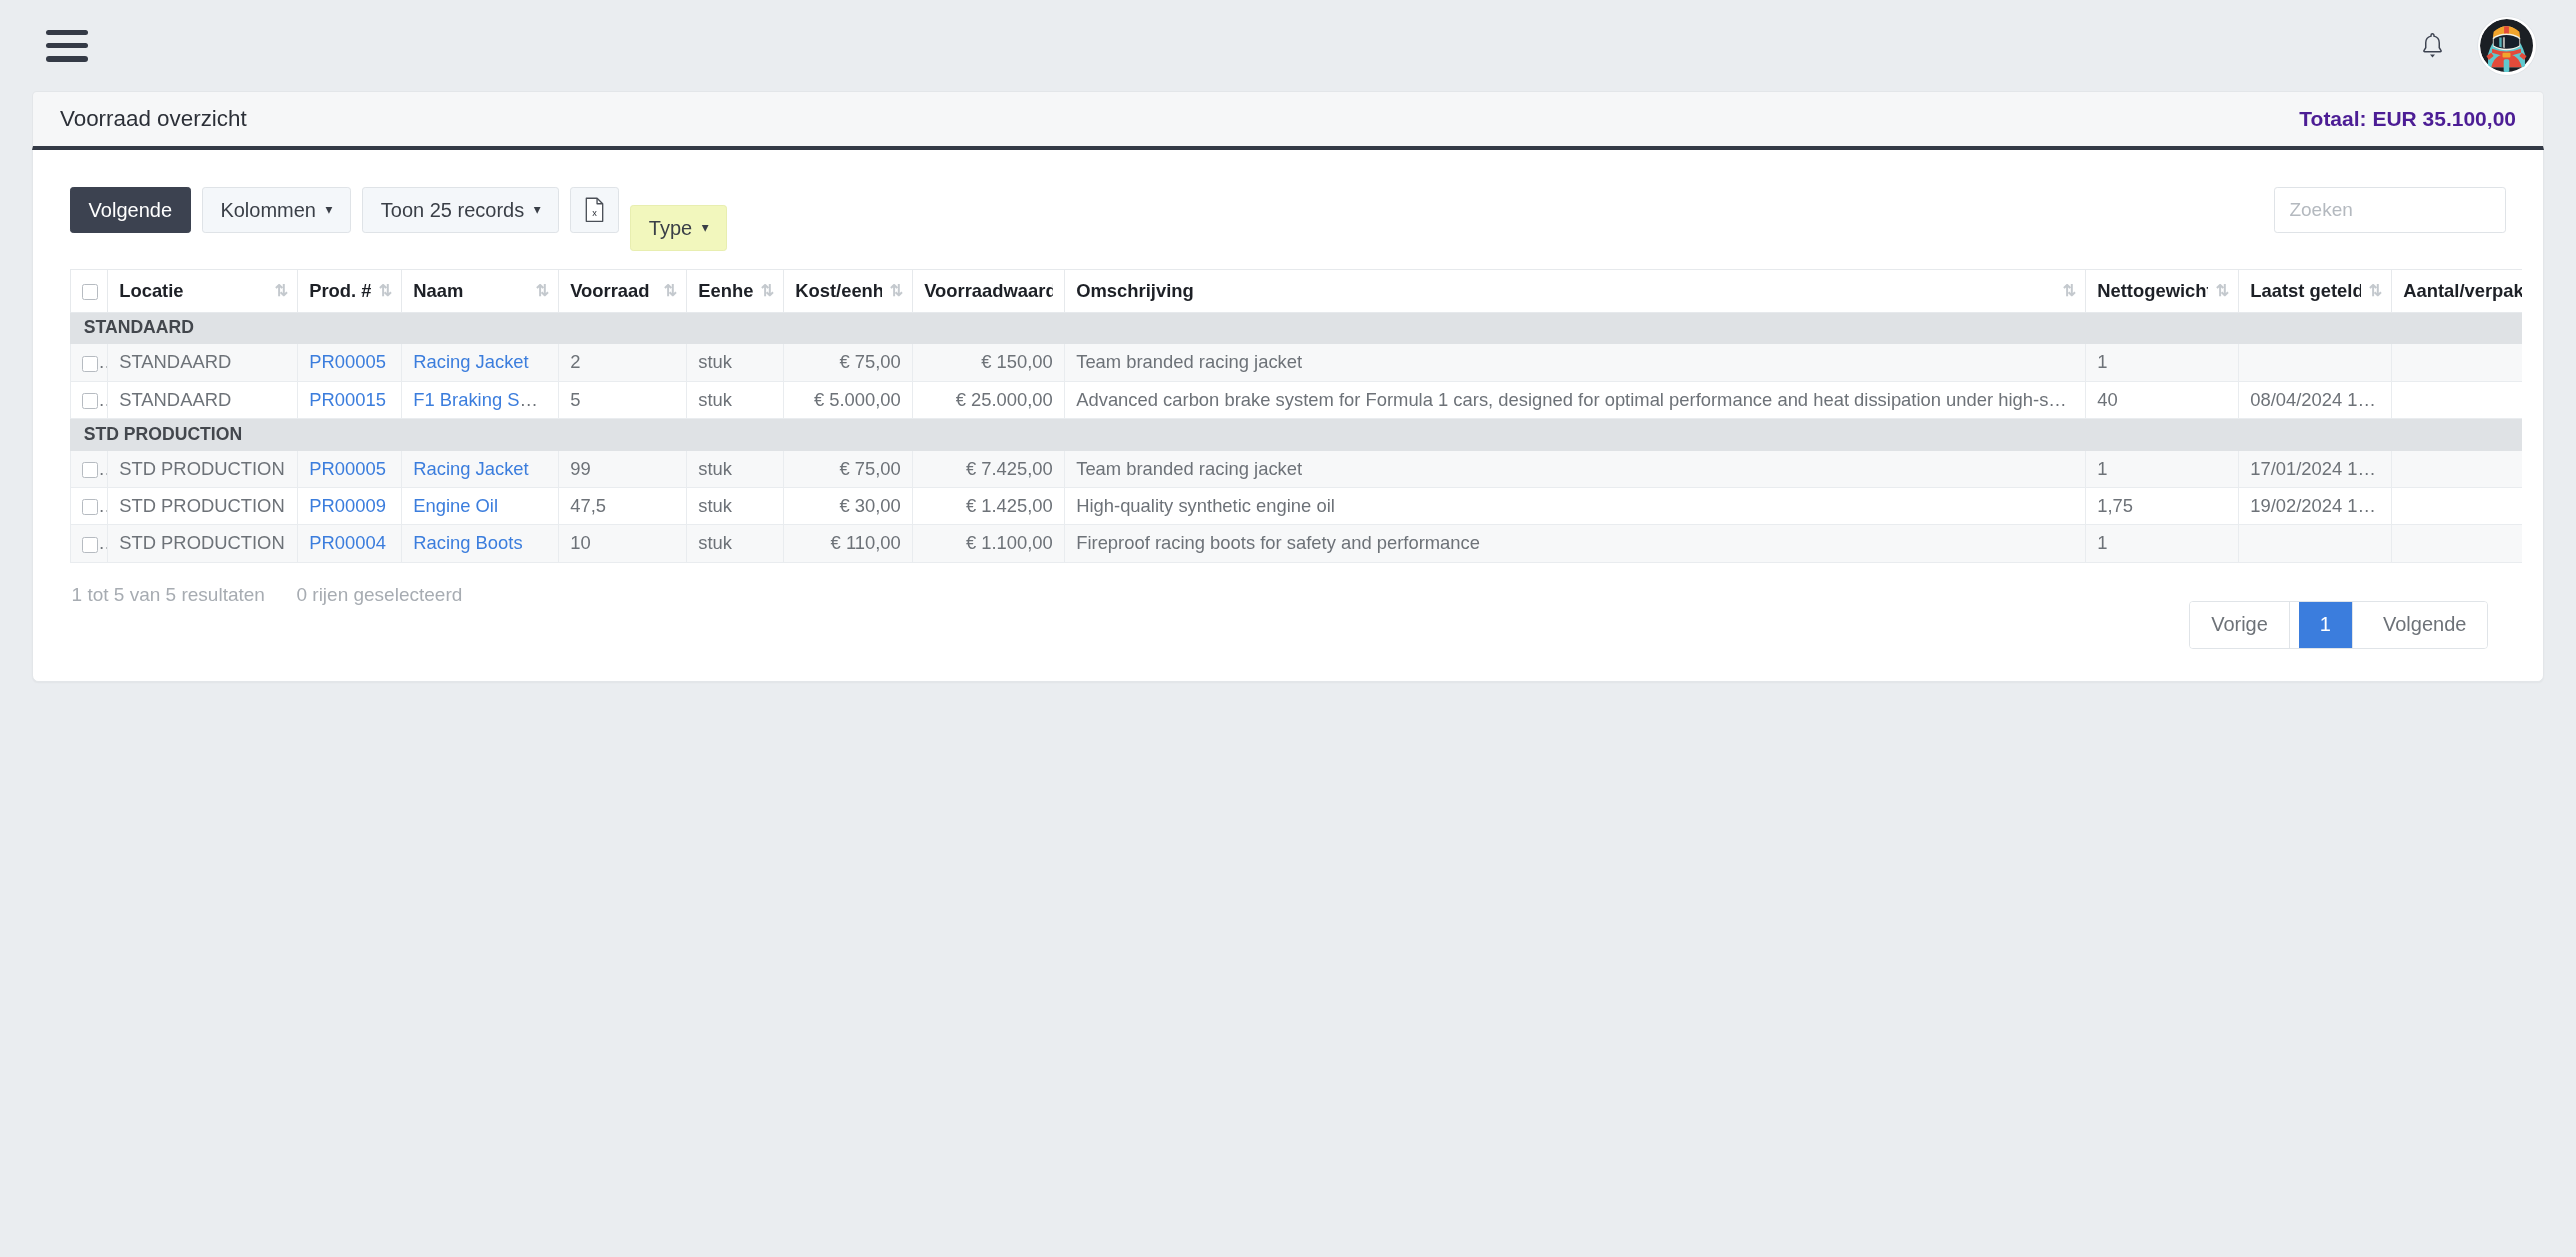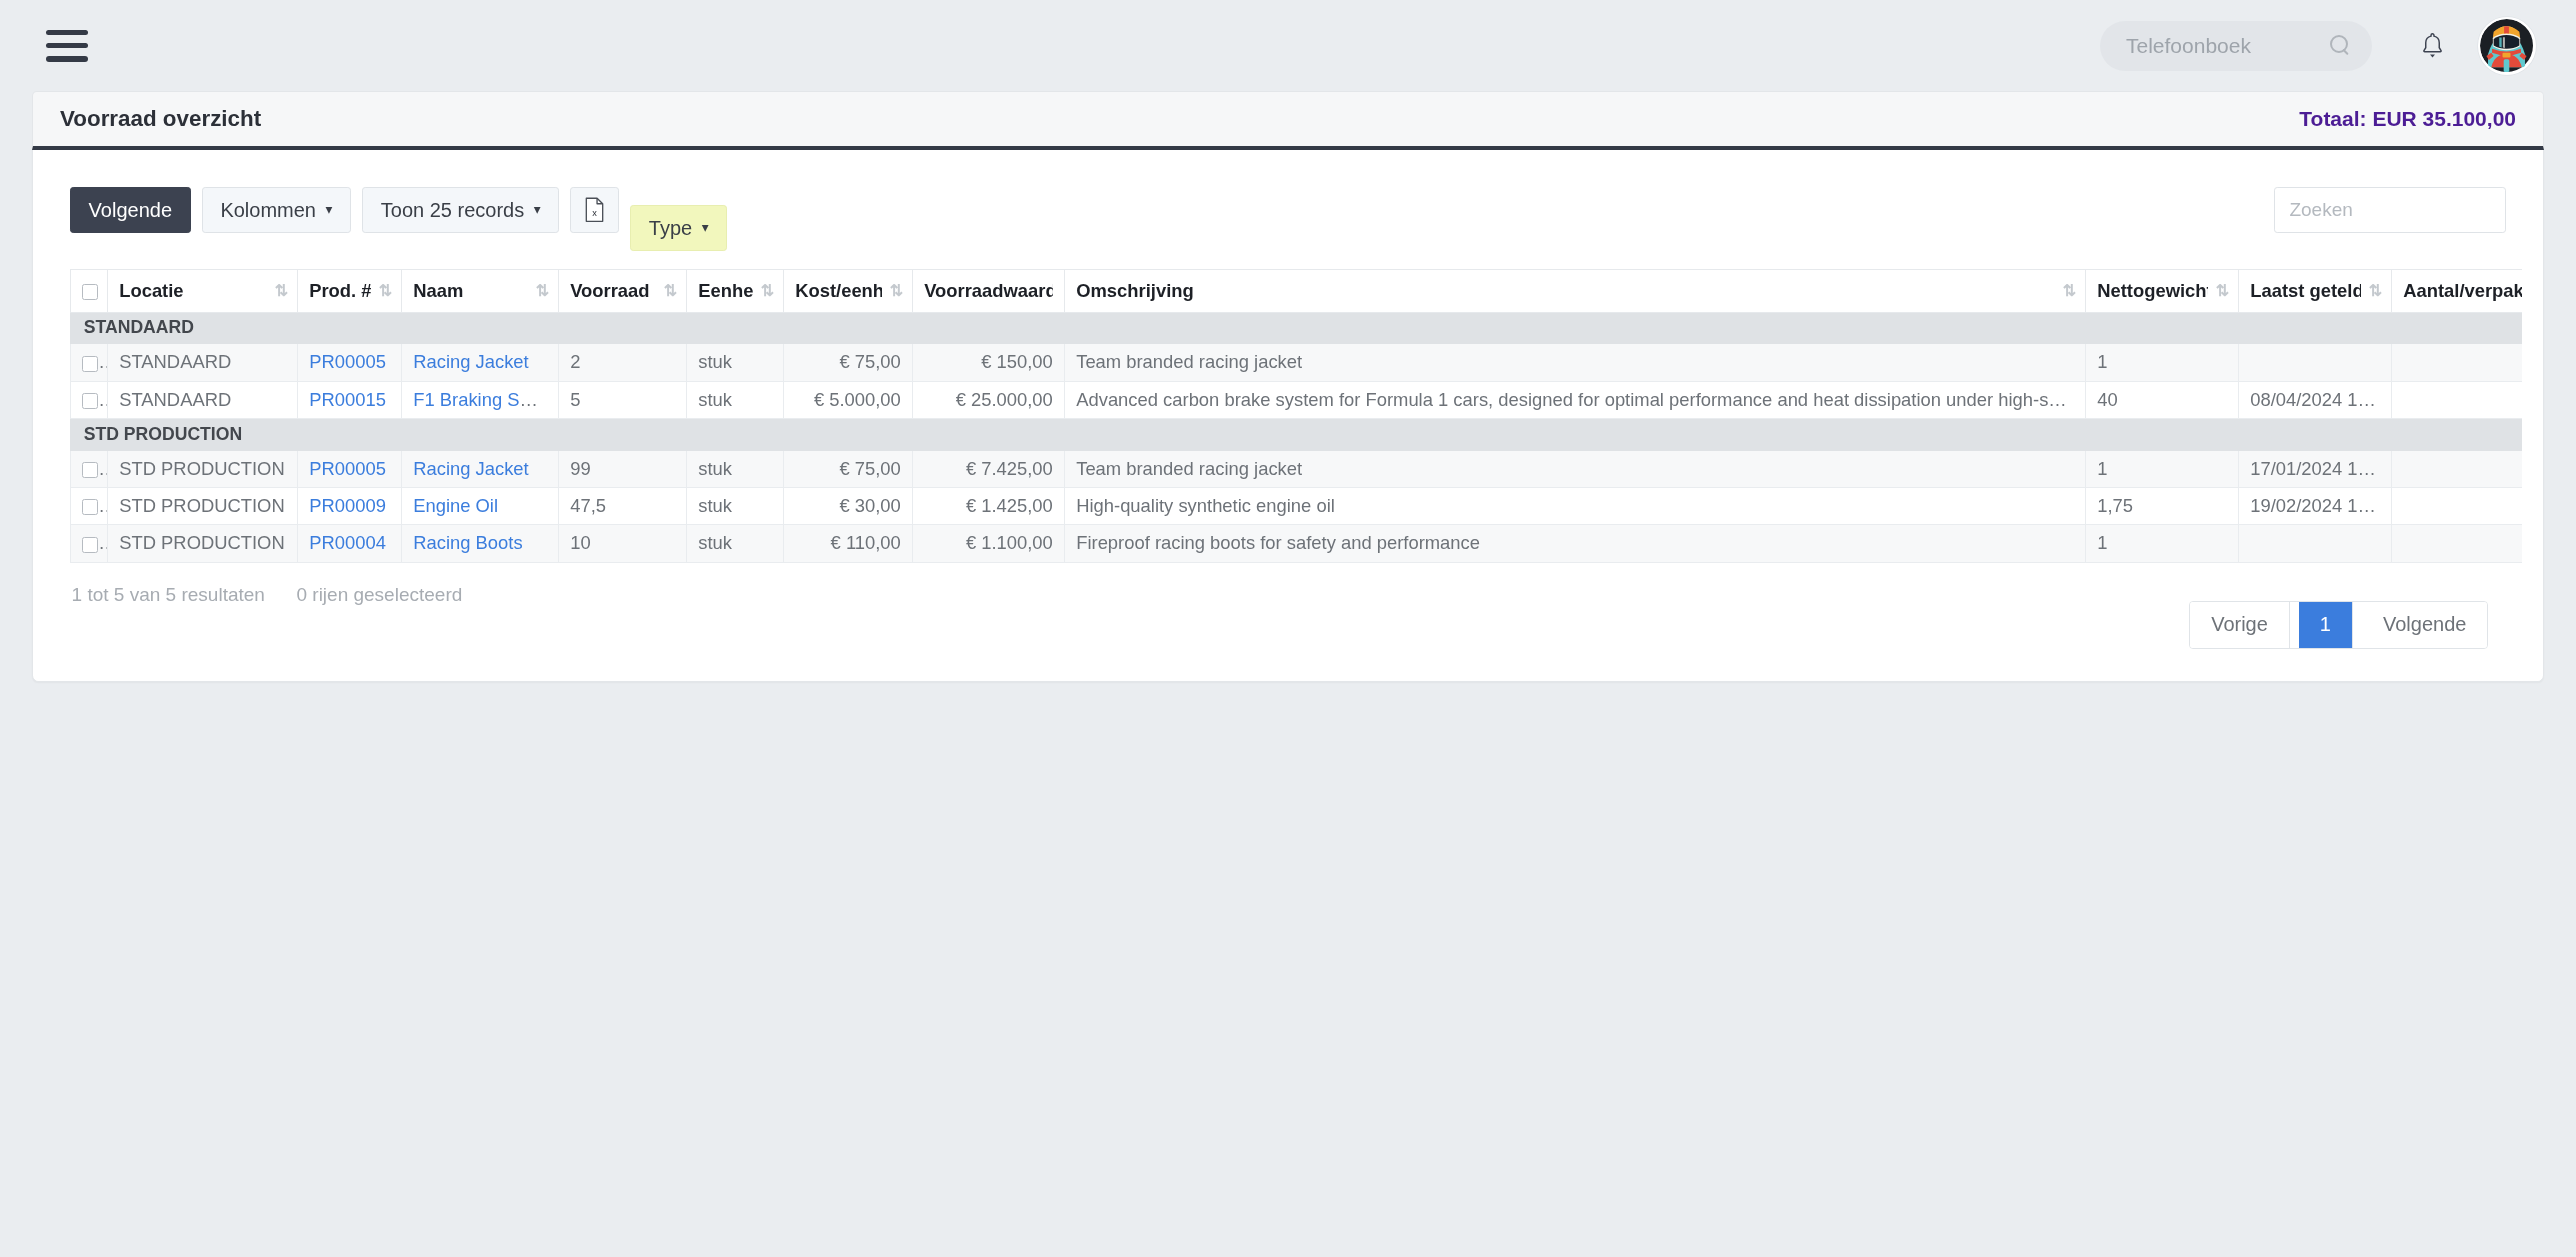--- a/index.html
+++ b/index.html
@@ -99,21 +99,21 @@
     border: 0.8px solid #e3e6e9;
     border-bottom: 4px solid #343a46;
     border-radius: 4.8px 4.8px 0 0;
     height: 59px;
     display: flex;
     align-items: center;
     padding: 0 27px;
   }
   .page-title {
     font-size: 22.4px;
-    font-weight: bold;
+    font-weight: normal;
     color: #2c3038;
   }
   .page-total {
     margin-left: auto;
     font-size: 21px;
     font-weight: bold;
     color: #4c1d95;
   }
 
   
@@ -301,24 +301,20 @@
 
 <div class="topbar">
   <div class="hamburger">
     <span></span>
     <span></span>
     <span></span>
   </div>
 
   <div class="topbar-spacer"></div>
 
-  <div class="top-search">
-    <div class="ph">Telefoonboek</div>
-    <div class="mag"></div>
-  </div>
 
 
   <div class="bell-wrap">
     <svg width="27" height="30" viewBox="0 0 24 26">
       <path d="M12 2.2c-.7 0-1.3.6-1.3 1.3v.7C7.9 4.8 6 7.2 6 10.2v4.3l-1.6 2.6c-.3.5.1 1.1.7 1.1h13.8c.6 0 1-.6.7-1.1L18 14.5v-4.3c0-3-1.9-5.4-4.7-6v-.7c0-.7-.6-1.3-1.3-1.3z" fill="none" stroke="#3c4250" stroke-width="1.3"></path>
       <path d="M9.8 20.6h4.4l-2.2 2.6z" fill="#3c4250"></path>
     </svg>
   </div>
 
   <div class="avatar">

